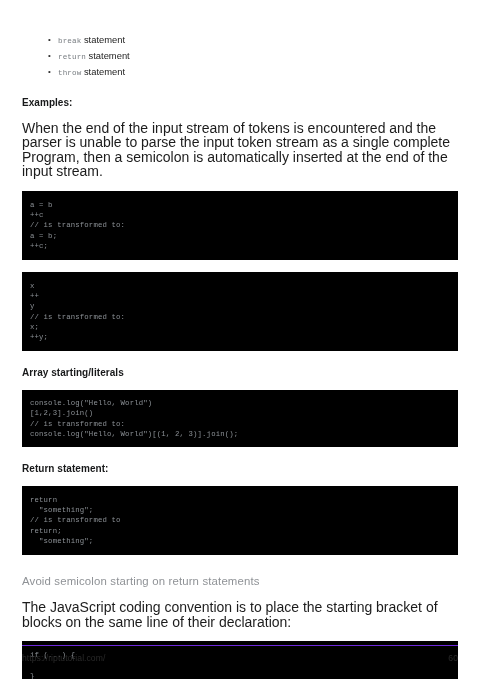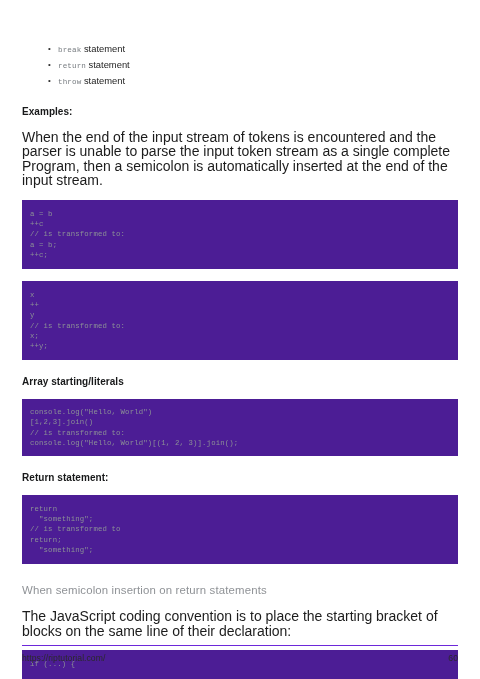--- a/index.html
+++ b/index.html
@@ -13,21 +13,21 @@
     font-family: "Liberation Sans", sans-serif;
     color: #1a1a1a;
     position: relative;
     overflow: hidden;
   }
   .page {
     position: relative;
     width: 480px;
     height: 679px;
     box-sizing: border-box;
-    padding: 9px 22px;
+    padding: 0 22px;
   }
   .content {
     padding-top: 33px;
   }
 
   
   ul.bullets {
     margin: 0 0 0 0;
     padding-left: 36px;
     list-style: none;
@@ -78,21 +78,21 @@
   p.para {
     font-size: 14px;
     line-height: 14.6px;
     color: #1c1c1c;
     margin: 13px 0 0 0;
     max-width: 432px;
   }
 
   
   pre.code {
-    background: #4c1d95;
+    background: #000000;
     margin: 12px 0 0 0;
     padding: 9px 0 9px 8px;
     font-family: "Liberation Mono", "DejaVu Sans Mono", monospace;
     font-size: 7.3px;
     line-height: 10.2px;
     color: #8c9196;
     white-space: pre;
     letter-spacing: 0.15px;
     width: 436px;
     box-sizing: border-box;
@@ -163,21 +163,21 @@
 console.log("Hello, World")[(1, 2, 3)].join();</pre>
 
     <h3 class="sub">Return statement:</h3>
 
     <pre class="code">return
   "something";
 // is transformed to
 return;
   "something";</pre>
 
-    <h2 class="section">When semicolon insertion on return statements</h2>
+    <h2 class="section">Avoid semicolon starting on return statements</h2>
 
     <p class="para">The JavaScript coding convention is to place the starting bracket of blocks on the same line of their declaration:</p>
 
     <pre class="code">if (...) {
 
 }
 
 function (a, b, ...) {
 
 }</pre>

